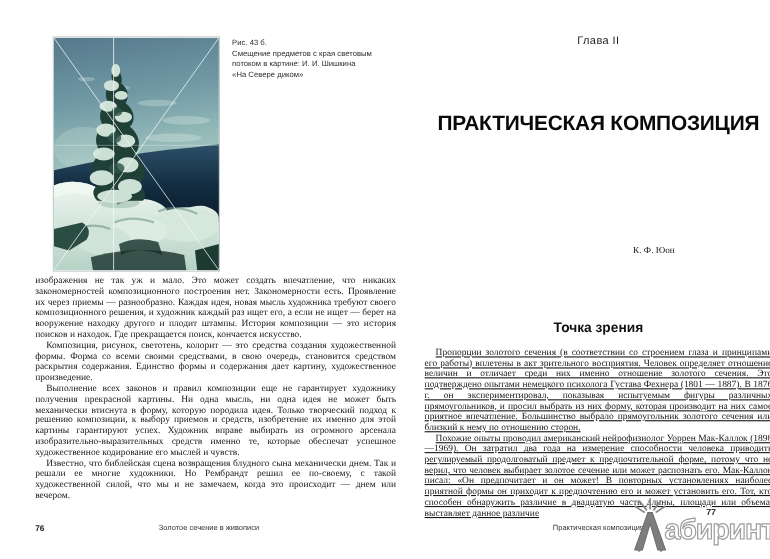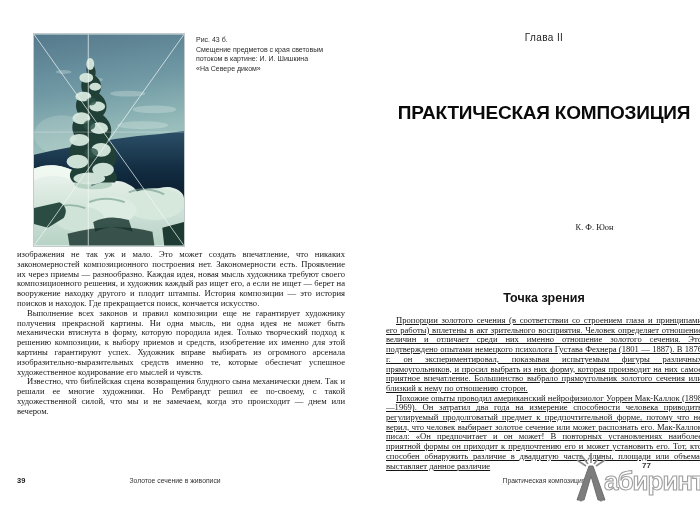--- a/index.html
+++ b/index.html
@@ -2,21 +2,21 @@
 <html><head>
 <meta charset="utf-8">
 <style>
   * { margin: 0; padding: 0; box-sizing: border-box; }
   html, body { width: 700px; height: 508px; background: #ffffff; overflow: hidden;
                font-family: "Liberation Serif", serif; color: #161616; }
   .spread { position: relative; width: 700px; height: 508px; background: #ffffff; }
 
   
   .page { position: absolute; top: 0; height: 508px; }
-  .page-left  { left: 0;   width: 350px; padding-left: 15px; }
+  .page-left  { left: 15px;   width: 350px; padding-left: 15px; }
   .page-right { left: 364px; width: 350px; }
 
   .painting-wrap { position: absolute; left: 33px; top: 33px; width: 152px; height: 214px;
                    border: 1px solid #c3cccd; }
   .painting-wrap svg { display: block; }
 
   .fig-caption { position: absolute; left: 196px; top: 35px; width: 150px;
                  font-family: "Liberation Sans", sans-serif; font-size: 7px;
                  line-height: 9.5px; color: #2c2c2c; }
 
@@ -163,26 +163,27 @@
 
     <div class="fig-caption">
       <div>Рис. 43 б.</div>
       <div>Смещение предметов с края световым</div>
       <div>потоком в картине: И. И. Шишкина</div>
       <div>«На Севере диком»</div>
     </div>
 
     <div class="body-text">
       <p class="no-indent">изображения не так уж и мало. Это может создать впечатление, что никаких закономерностей композиционного построения нет. Закономерности есть. Проявление их через приемы — разнообразно. Каждая идея, новая мысль художника требуют своего композиционного решения, и художник каждый раз ищет его, а если не ищет — берет на вооружение находку другого и плодит штампы. История композиции — это история поисков и находок. Где прекращается поиск, кончается искусство.</p>
+      <p>Композиция, рисунок, светотень, колорит — это средства создания художественной формы. Форма со всеми своими средствами, в свою очередь, становится средством раскрытия содержания. Единство формы и содержания дает картину, художественное произведение.</p>
       <p>Выполнение всех законов и правил композиции еще не гарантирует художнику получения прекрасной картины. Ни одна мысль, ни одна идея не может быть механически втиснута в форму, которую породила идея. Только творческий подход к решению композиции, к выбору приемов и средств, изобретение их именно для этой картины гарантируют успех. Художник вправе выбирать из огромного арсенала изобразительно-выразительных средств именно те, которые обеспечат успешное художественное кодирование его мыслей и чувств.</p>
       <p>Известно, что библейская сцена возвращения блудного сына механически днем. Так и решали ее многие художники. Но Рембрандт решил ее по-своему, с такой художественной силой, что мы и не замечаем, когда это происходит — днем или вечером.</p>
     </div>
 
     <div class="page-footer">
-      <span class="page-num left">39</span>
+      <span class="page-num left">76</span>
       <span class="running-title">Золотое сечение в живописи</span>
     </div>
   </div>
 
   <div class="page page-right">
     <div class="rp-inner">
 
       <div class="chapter-label">Глава II</div>
 
       <div class="chapter-title">ПРАКТИЧЕСКАЯ КОМПОЗИЦИЯ</div>

